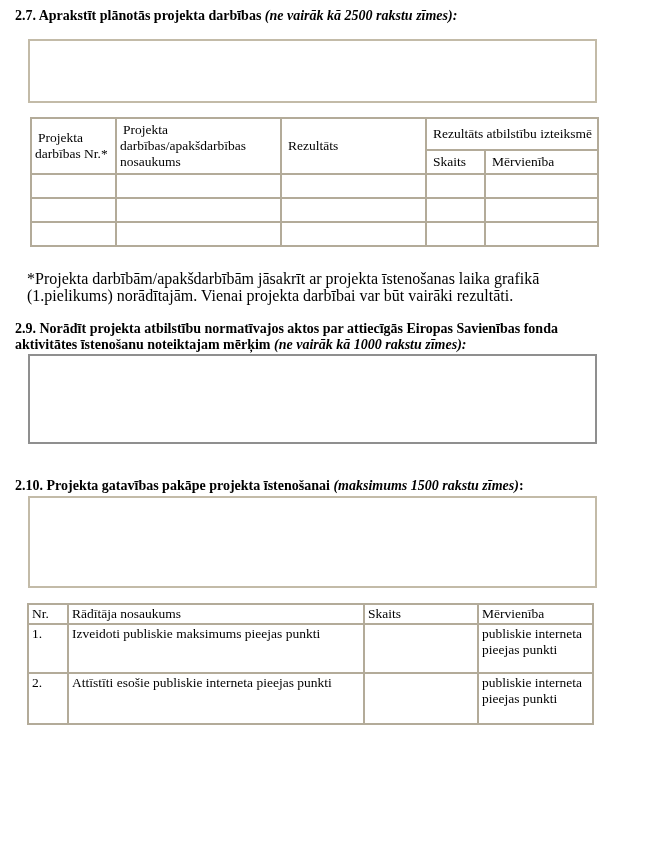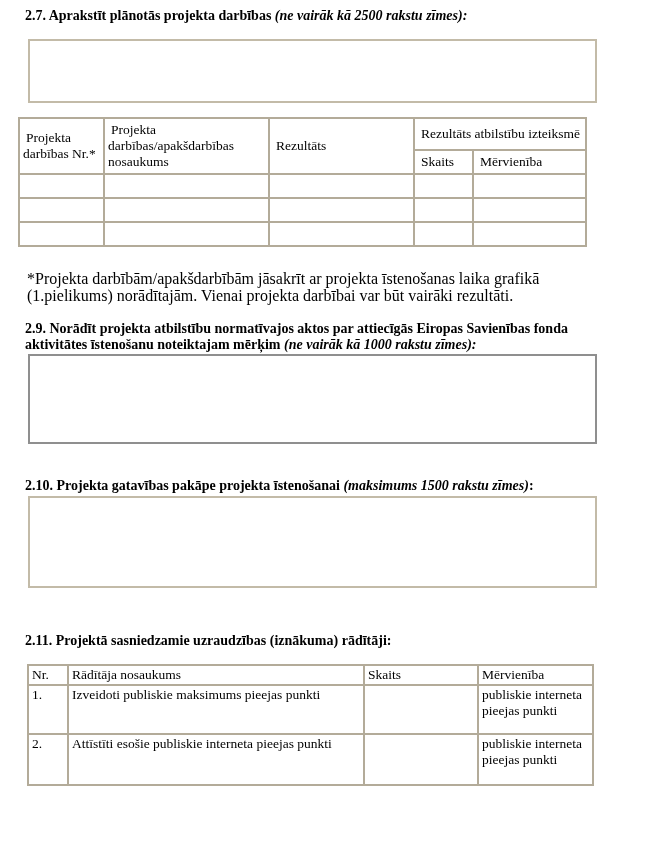--- a/index.html
+++ b/index.html
@@ -13,21 +13,21 @@
     position: relative;
     width: 645px;
     height: 845px;
     overflow: hidden;
     background: #ffffff;
   }
   .h {
     font-size: 14px;
     line-height: 16px;
     font-weight: bold;
-    margin: 0 20px 0 25px;
+    margin: 0 20px 0 15px;
   }
   .h i { font-weight: bold; }
   .textbox {
     box-sizing: border-box;
     width: 569px;
     margin-left: 28px;
     background: #ffffff;
   }
   .textbox.tan  { border: 2px solid #c3bba8; }
   .textbox.gray { border: 2px solid #8f8f8f; }
@@ -39,21 +39,21 @@
     font-size: 13.5px;
     line-height: 16px;
   }
   td {
     border: 2px solid #b3ab99;
     padding: 1px 3px;
     overflow: hidden;
   }
   #table28 {
     margin-top: 14px;
-    margin-left: 18px;
+    margin-left: 30px;
     width: 567px;
   }
   #table28 td.hdr { vertical-align: middle; text-indent: 3px; }
   #table28 tr.hrow1 { height: 32px; }
   #table28 tr.hrow2 { height: 24px; }
   #table28 tr.erow  { height: 24px; }
   #footnote {
     margin: 23px 20px 0 27px;
     width: 592px;
     font-size: 16px;
@@ -130,21 +130,20 @@
   <div id="footnote">*Projekta darbībām/apakšdarbībām jāsakrīt ar projekta īstenošanas laika grafikā (1.pielikums) norādītajām. Vienai projekta darbībai var būt vairāki rezultāti.</div>
 
   <div class="h" id="h29"><b>2.9. Norādīt projekta atbilstību normatīvajos aktos par attiecīgās Eiropas Savienības fonda aktivitātes īstenošanu noteiktajam mērķim</b><i> (ne vairāk kā 1000 rakstu zīmes):</i></div>
 
   <div class="textbox gray" id="box29"></div>
 
   <div class="h" id="h210"><b>2.10. Projekta gatavības pakāpe projekta īstenošanai</b><i> (maksimums 1500 rakstu zīmes)</i><b>:</b></div>
 
   <div class="textbox tan" id="box210"></div>
 
-  <div class="h" id="h211"><b>2.11. Projektā sasniedzamie uzraudzības (iznākuma) rādītāji:</b></div>
 
   <table id="table211">
     <colgroup>
       <col style="width:40px">
         <col style="width:296px">
         <col style="width:114px">
         <col style="width:115px">
     </colgroup>
     <tbody>
         <tr class="hrow">

